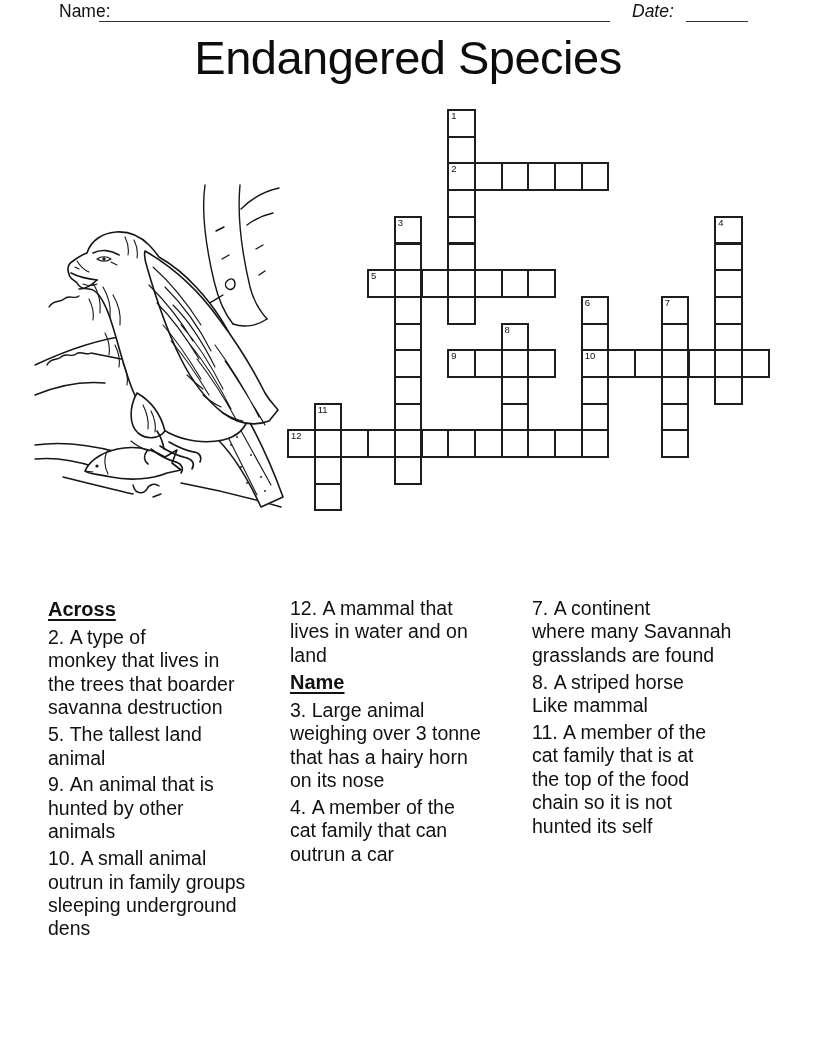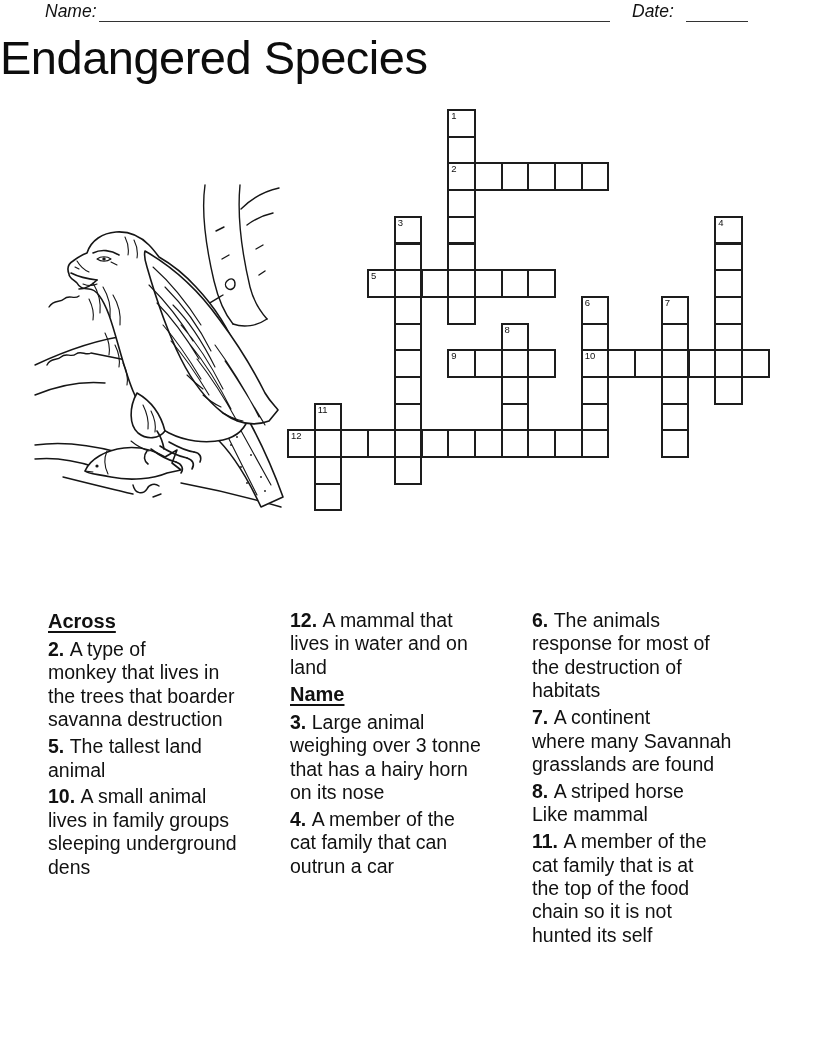--- a/index.html
+++ b/index.html
@@ -3,29 +3,29 @@
 <meta charset="utf-8">
 <style>
   html,body { margin:0; padding:0; background:#888; }
   .page {
     position:relative; width:816px; height:1056px; margin:0 auto;
     background:#ffffff; overflow:hidden;
     font-family:"Liberation Sans", sans-serif; color:#111;
   }
   
   .hdr-label { position:absolute; top:1px; font-size:17.5px; color:#111; }
-  #name-label { left:45px;font-style:italic; }
+  #name-label { left:59px; }
   #date-label { left:632px;font-style:italic; }
   .blank-line { position:absolute; top:2px; height:19px; border-bottom:1.6px solid #333; }
   #name-line { left:99px; width:511px; }
   #date-line { left:686px; width:62px; }
   
   .title {
     position:absolute; top:30px; left:0; width:100%;
-    font-size:47px; font-weight:400; letter-spacing:-0.5px;
+    text-align:center; font-size:47px; font-weight:400; letter-spacing:-0.5px;
     margin:0; color:#0d0d0d;
   }
   
   #eagle { position:absolute; left:33px; top:183px; width:268px; height:326px; }
   #eagle path { fill:none; stroke:#161616; stroke-width:1.6; stroke-linecap:round; stroke-linejoin:round; }
   #eagle path.fillw { fill:#ffffff; }
   #eagle path.thin { stroke-width:1.1; }
   #eagle path.bg { stroke-width:1.4; }
   #eagle circle { fill:#161616; stroke:none; }
   
@@ -33,30 +33,30 @@
   .cw-cell {
     position:absolute; width:28.7px; height:28.7px; box-sizing:border-box;
     border:2px solid #1d1d1d; background:#fff;
   }
   .cw-num {
     position:absolute; top:0; left:2px; font-size:9.5px; line-height:10px;
     color:#111; font-weight:400;
   }
   
   #clues { position:absolute; left:0; top:597px; width:816px; }
-  .clue-col { position:absolute; top:12px; }
+  .clue-col { position:absolute; top:0; }
   #clue-col-1 { left:48px;  width:238px; }
   #clue-col-2 { left:290px; width:240px; }
   #clue-col-3 { left:532px; width:248px; }
   .clue-heading {
     font-size:20px; font-weight:bold; margin:1px 0 5px 0;
     text-decoration:underline; text-decoration-thickness:2px; text-underline-offset:3px;
   }
   p.clue { margin:0 0 3.5px 0; font-size:19.5px; line-height:23.4px; }
-  p.clue b { font-weight:bold; }
+  p.clue b { font-weight:normal; }
   p.clue span { white-space:pre-line; }
 </style>
 </head>
 <body>
 
 <div class="page">
 
   <span class="hdr-label" id="name-label">Name:</span>
   <div class="blank-line" id="name-line"></div>
   <span class="hdr-label" id="date-label">Date:</span>
@@ -239,43 +239,42 @@
 
   <div id="clues">
       <div class="clue-col" id="clue-col-1">
         <div class="clue-heading">Across</div>
         <p class="clue"><b>2.&nbsp;</b><span>A type of
 monkey that lives in
 the trees that boarder
 savanna destruction</span></p>
         <p class="clue"><b>5.&nbsp;</b><span>The tallest land
 animal</span></p>
+        <p class="clue"><b>9.&nbsp;</b><span>An animal that is
+hunted by other
+animals</span></p>
         <p class="clue"><b>10.&nbsp;</b><span>A small animal
-lives in family groups
+outrun in family groups
 sleeping underground
 dens</span></p>
       </div>
       <div class="clue-col" id="clue-col-2">
         <p class="clue"><b>12.&nbsp;</b><span>A mammal that
 lives in water and on
 land</span></p>
         <div class="clue-heading">Name</div>
         <p class="clue"><b>3.&nbsp;</b><span>Large animal
 weighing over 3 tonne
 that has a hairy horn
 on its nose</span></p>
         <p class="clue"><b>4.&nbsp;</b><span>A member of the
 cat family that can
 outrun a car</span></p>
       </div>
       <div class="clue-col" id="clue-col-3">
-        <p class="clue"><b>6.&nbsp;</b><span>The animals
-response for most of
-the destruction of
-habitats</span></p>
         <p class="clue"><b>7.&nbsp;</b><span>A continent
 where many Savannah
 grasslands are found</span></p>
         <p class="clue"><b>8.&nbsp;</b><span>A striped horse
 Like mammal</span></p>
         <p class="clue"><b>11.&nbsp;</b><span>A member of the
 cat family that is at
 the top of the food
 chain so it is not
 hunted its self</span></p>

